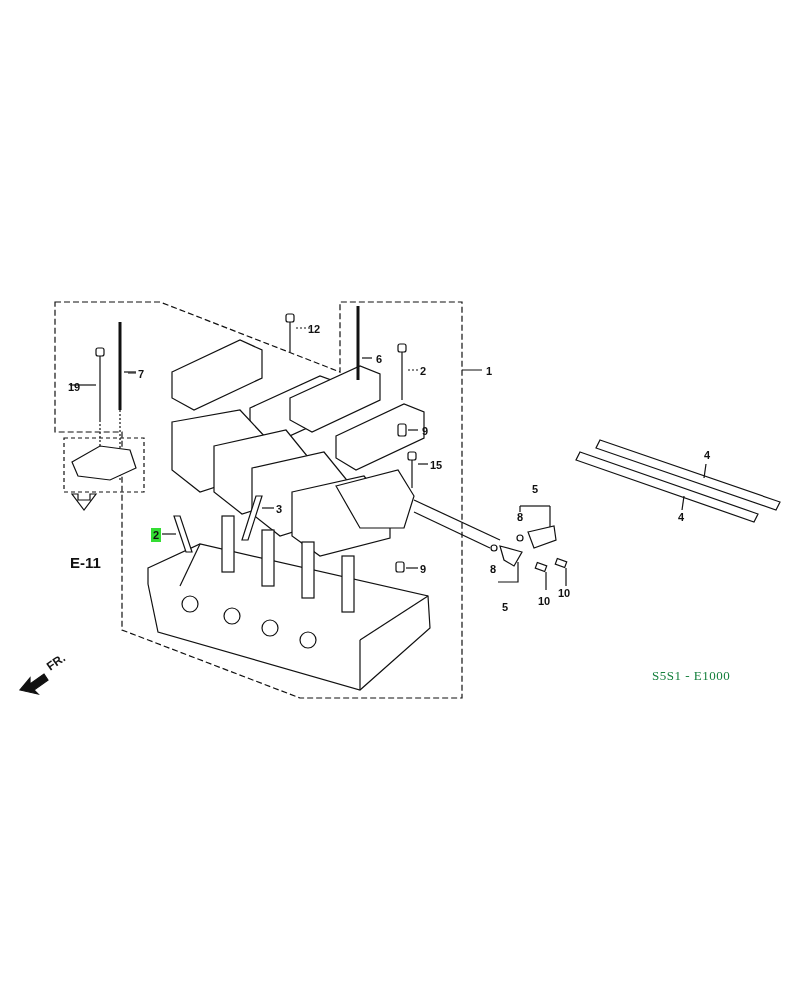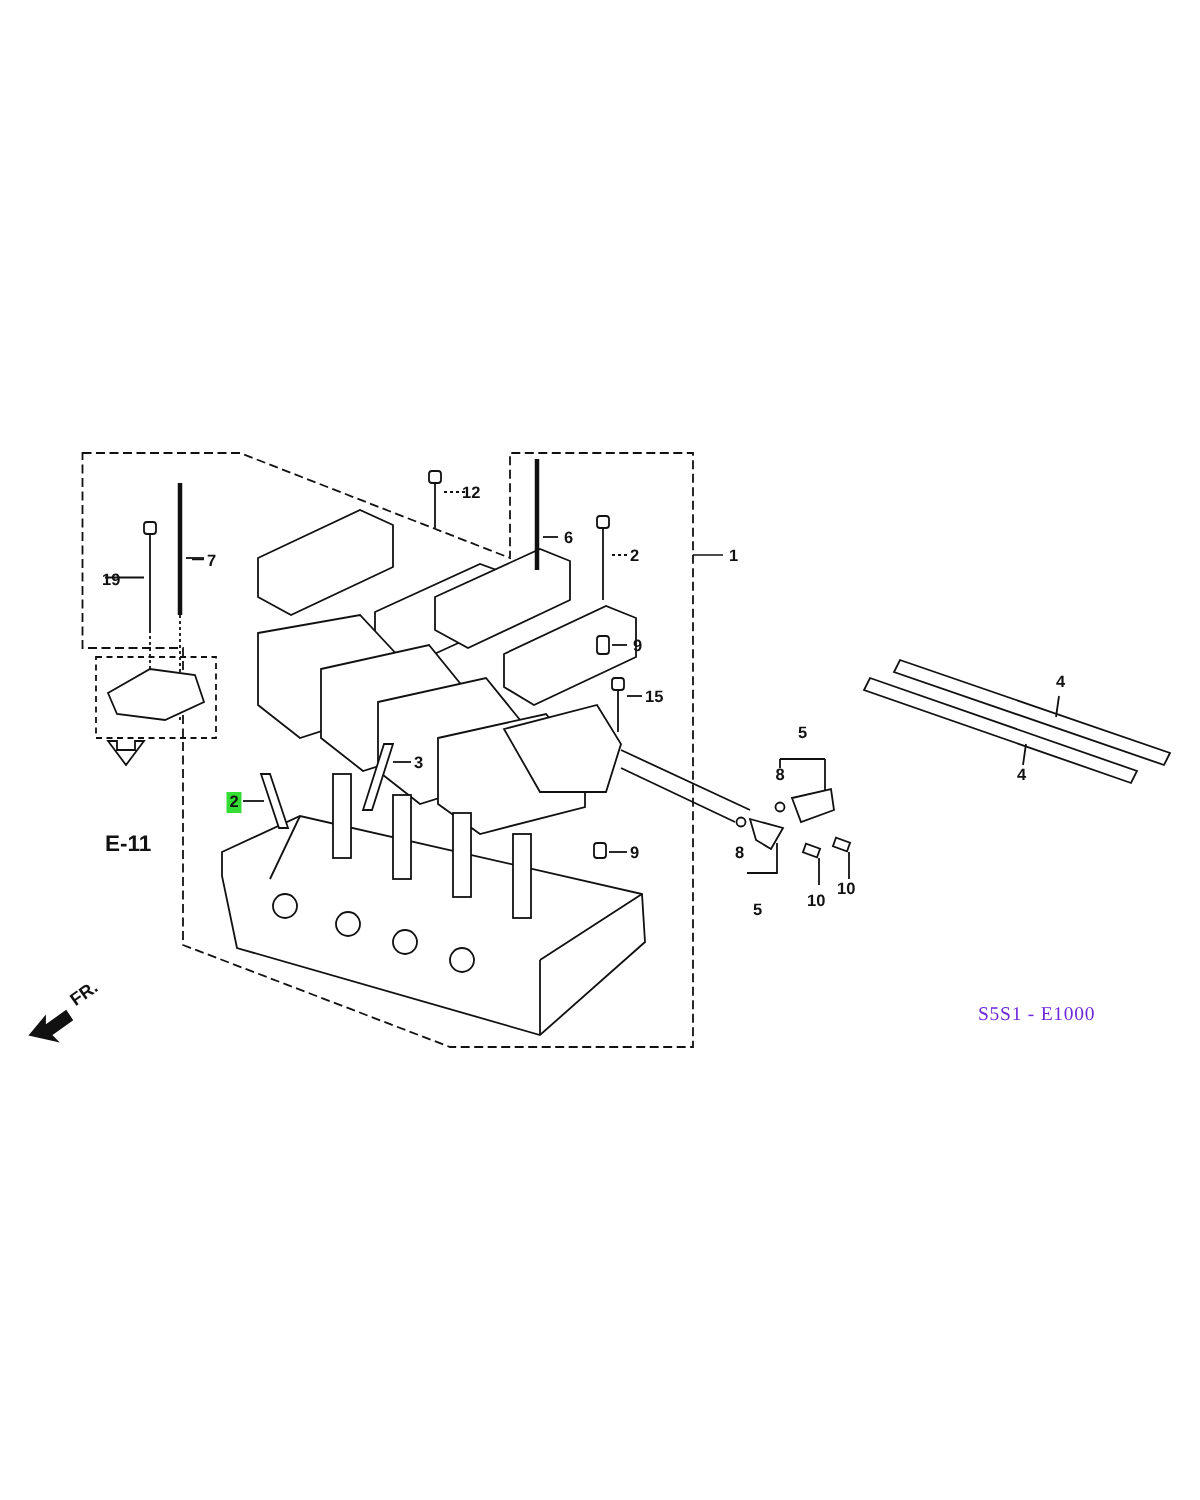--- a/index.html
+++ b/index.html
@@ -3,21 +3,21 @@
   <meta charset="utf-8">
   <style>
     html, body { margin: 0; padding: 0; background: #ffffff; }
     body { width: 800px; height: 1000px; position: relative; overflow: hidden;
            font-family: "Liberation Sans", sans-serif; }
     #canvas { position: absolute; left: 0; top: 0; width: 800px; height: 1000px; }
     .callout { position: absolute; font-family: "Liberation Sans", sans-serif;
                font-size: 11px; font-weight: bold; color: #111; line-height: 14px; }
     .callout.highlight { background: #33dd33; padding: 0 2px; }
     .ref-code { position: absolute; left: 652px; top: 668px; font-size: 13px;
-                font-family: "Liberation Serif", serif; color: #6d28d9; letter-spacing: 0.5px; }
+                font-family: "Liberation Serif", serif; color: #15803d; letter-spacing: 0.5px; }
     .see-ref { position: absolute; left: 70px; top: 522px; font-size: 15px; font-weight: bold;
                color: #111; font-family: "Liberation Sans", sans-serif; margin-top: 32px; }
     .fr-label { position: absolute; left: 44px; top: 662px; font-size: 12px; font-weight: bold;
                 transform: rotate(-35deg); transform-origin: left top; color: #111; }
   </style>
 </head>
 <body>
 
 <svg id="canvas" width="800" height="1000" viewBox="0 0 800 1000">
   <g fill="none" stroke="#111" stroke-width="1.2">

